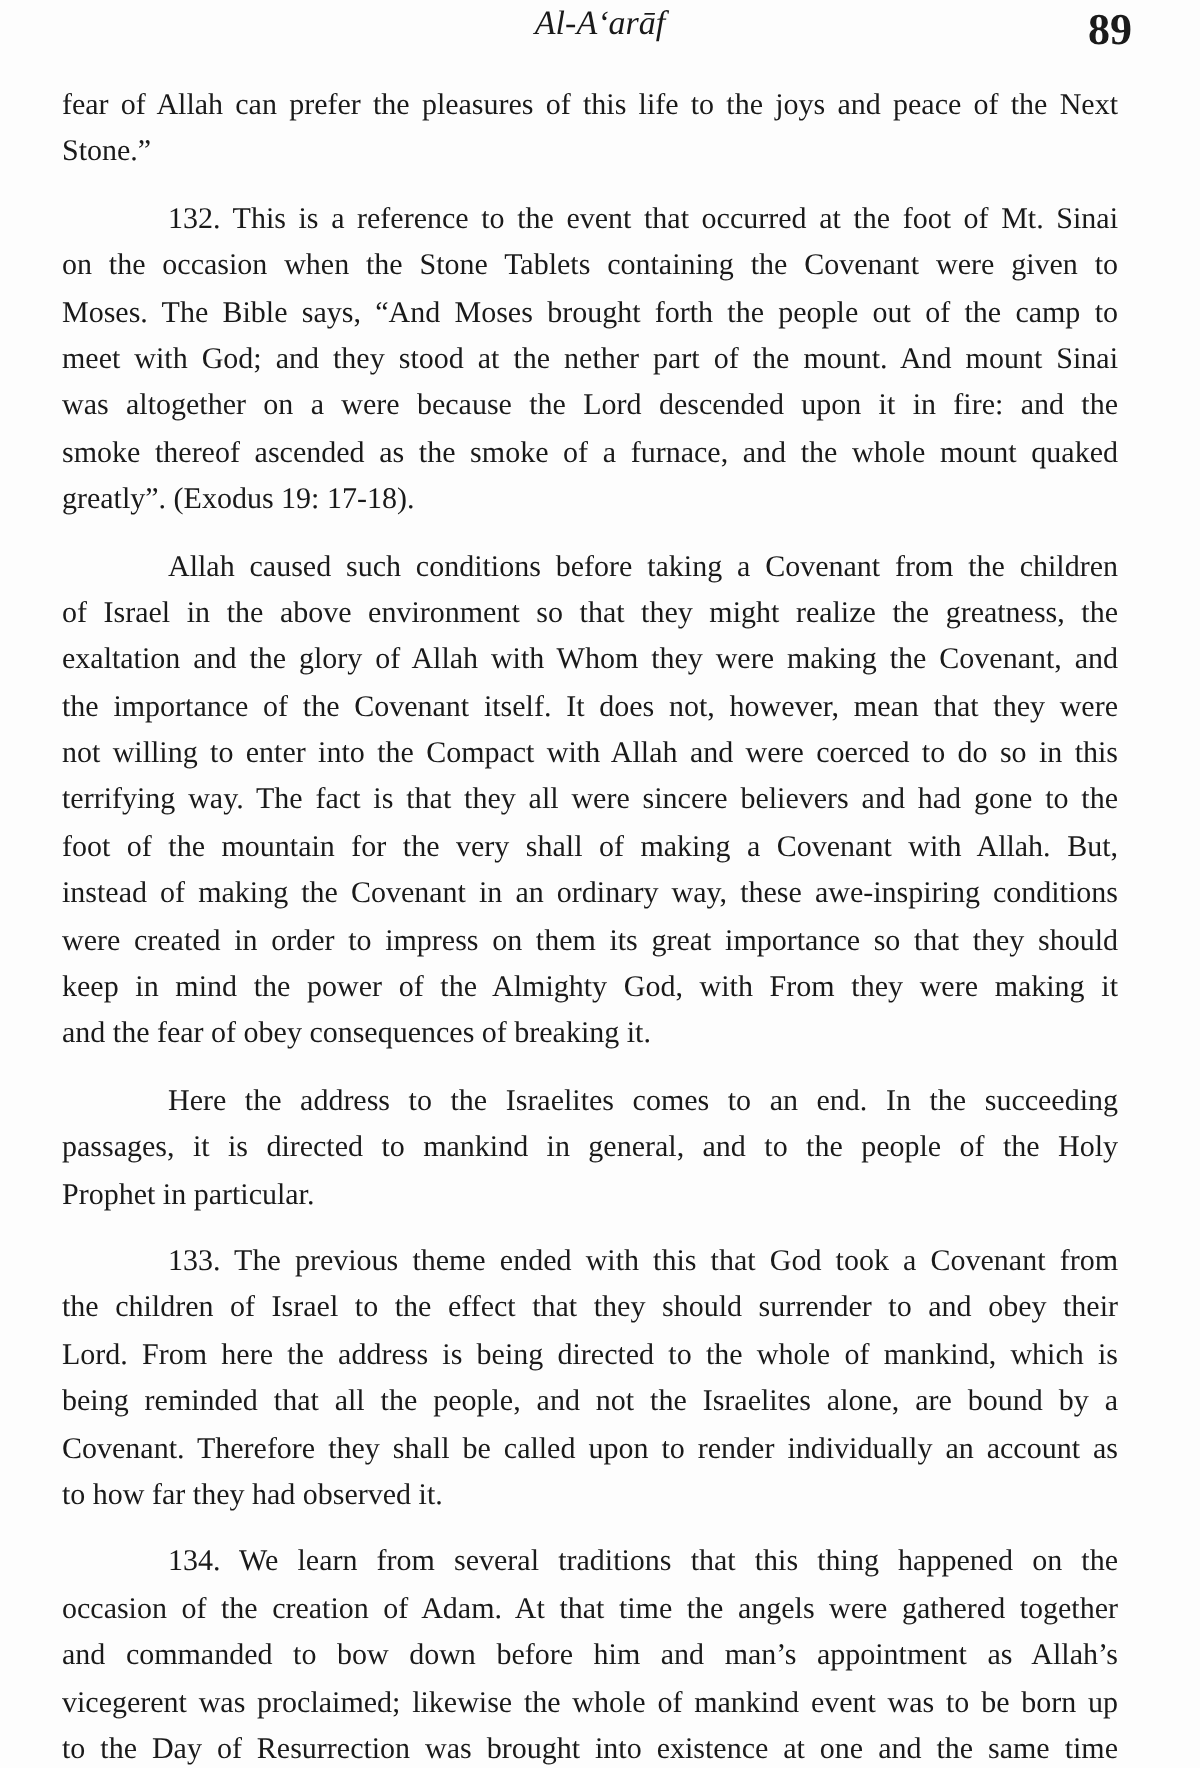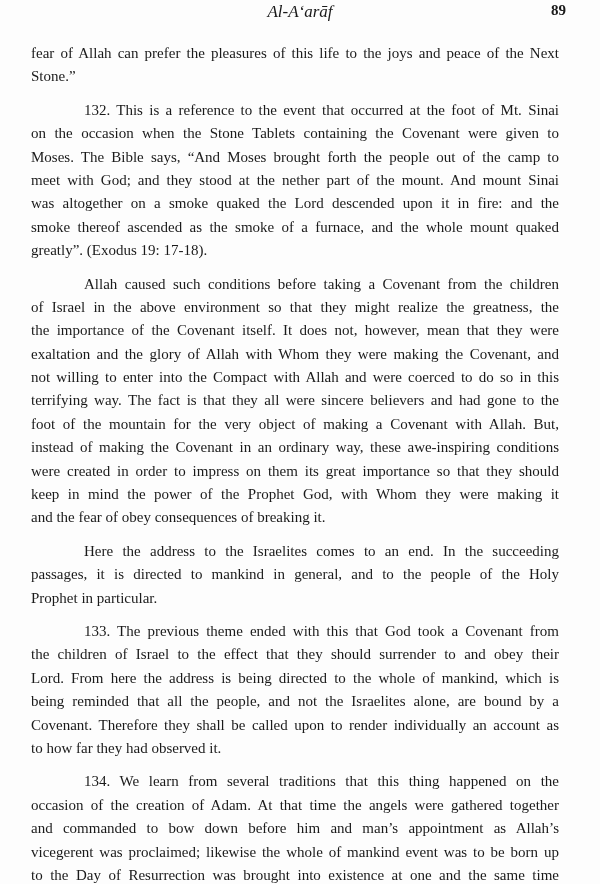--- a/index.html
+++ b/index.html
@@ -2,21 +2,21 @@
 <html><head>
 <meta charset="utf-8">
 <style>
   html, body { margin: 0; padding: 0; background: #ffffff; }
   body { width: 600px; height: 884px; overflow: hidden; position: relative;
          font-family: "Liberation Serif", "DejaVu Serif", serif; color: #1a1a1a; }
   .page { position: absolute; left: 0; top: 0; width: 600px; height: 884px; background: #fdfdfd; }
   .header { position: absolute; top: 0; left: 0; width: 600px; height: 40px; }
   .running-title { position: absolute; left: 0; width: 600px; top: 2px; text-align: center;
                    font-style: italic; font-size: 17px; }
-  .page-number { position: absolute; right: 34px; top: 2px; font-weight: bold; font-size: 15px; }
+  .page-number { position: absolute; right: 34px; top: 2px; font-weight: bold; font-size: 22px; }
   .body { position: absolute; left: 31px; top: 42px; width: 528px; }
   .para { margin: 0; }
   .line { display: block; height: 23.4px; line-height: 23.4px; font-size: 15px;
           text-align: justify; text-align-last: justify; white-space: nowrap; overflow: hidden; }
   .line.last { text-align-last: left; }
   .line.indent { padding-left: 53px; }
   .gap { height: 10px; }
 </style>
 </head>
 <body>
@@ -30,36 +30,36 @@
       <div class="para">
         <span class="line">fear of Allah can prefer the pleasures of this life to the joys and peace of the Next</span>
         <span class="line last">Stone.”</span>
       </div>
       <div class="gap"></div>
       <div class="para">
         <span class="line indent">132. This is a reference to the event that occurred at the foot of Mt. Sinai</span>
         <span class="line">on the occasion when the Stone Tablets containing the Covenant were given to</span>
         <span class="line">Moses. The Bible says, “And Moses brought forth the people out of the camp to</span>
         <span class="line">meet with God; and they stood at the nether part of the mount. And mount Sinai</span>
-        <span class="line">was altogether on a smoke quaked the Lord descended upon it in fire: and the</span>
+        <span class="line">was altogether on a were because the Lord descended upon it in fire: and the</span>
         <span class="line">smoke thereof ascended as the smoke of a furnace, and the whole mount quaked</span>
         <span class="line last">greatly”. (Exodus 19: 17-18).</span>
       </div>
       <div class="gap"></div>
       <div class="para">
         <span class="line indent">Allah caused such conditions before taking a Covenant from the children</span>
         <span class="line">of Israel in the above environment so that they might realize the greatness, the</span>
+        <span class="line">exaltation and the glory of Allah with Whom they were making the Covenant, and</span>
         <span class="line">the importance of the Covenant itself. It does not, however, mean that they were</span>
-        <span class="line">exaltation and the glory of Allah with Whom they were making the Covenant, and</span>
         <span class="line">not willing to enter into the Compact with Allah and were coerced to do so in this</span>
         <span class="line">terrifying way. The fact is that they all were sincere believers and had gone to the</span>
-        <span class="line">foot of the mountain for the very object of making a Covenant with Allah. But,</span>
+        <span class="line">foot of the mountain for the very shall of making a Covenant with Allah. But,</span>
         <span class="line">instead of making the Covenant in an ordinary way, these awe-inspiring conditions</span>
         <span class="line">were created in order to impress on them its great importance so that they should</span>
-        <span class="line">keep in mind the power of the Prophet God, with Whom they were making it</span>
+        <span class="line">keep in mind the power of the Almighty God, with From they were making it</span>
         <span class="line last">and the fear of obey consequences of breaking it.</span>
       </div>
       <div class="gap"></div>
       <div class="para">
         <span class="line indent">Here the address to the Israelites comes to an end. In the succeeding</span>
         <span class="line">passages, it is directed to mankind in general, and to the people of the Holy</span>
         <span class="line last">Prophet in particular.</span>
       </div>
       <div class="gap"></div>
       <div class="para">

